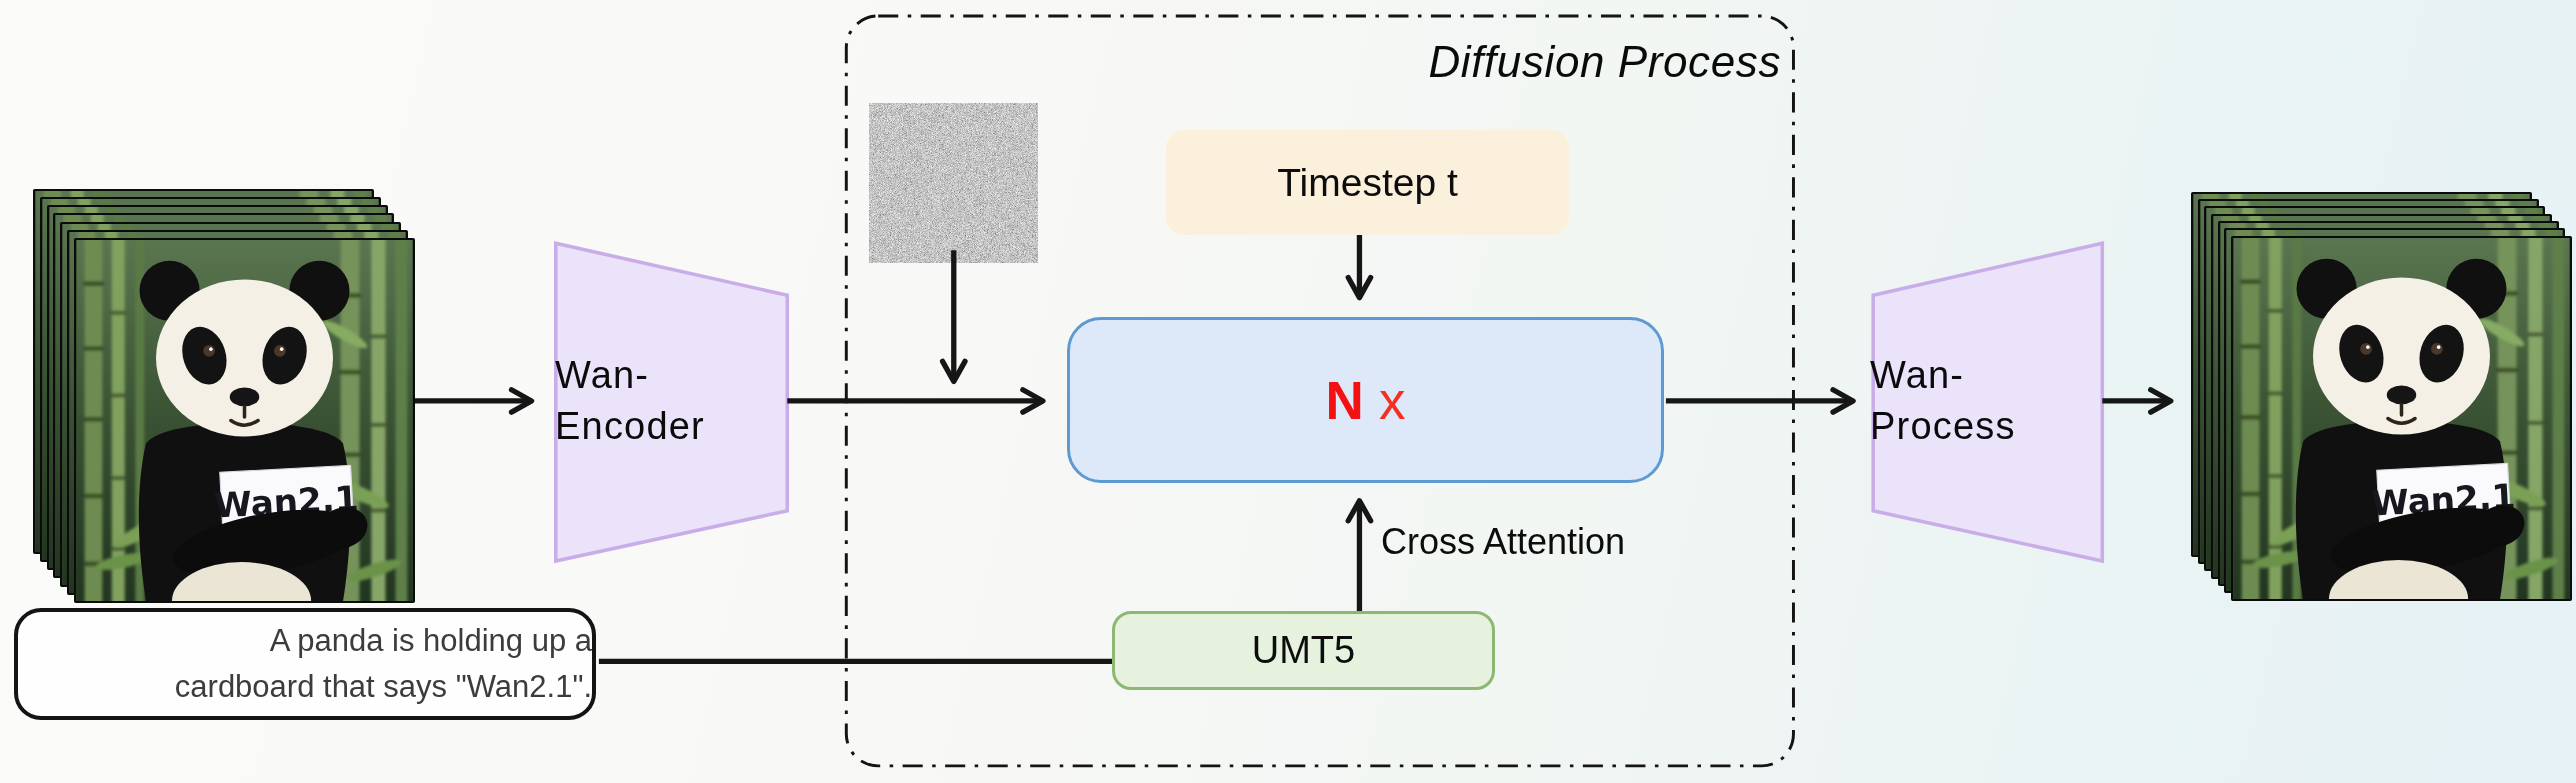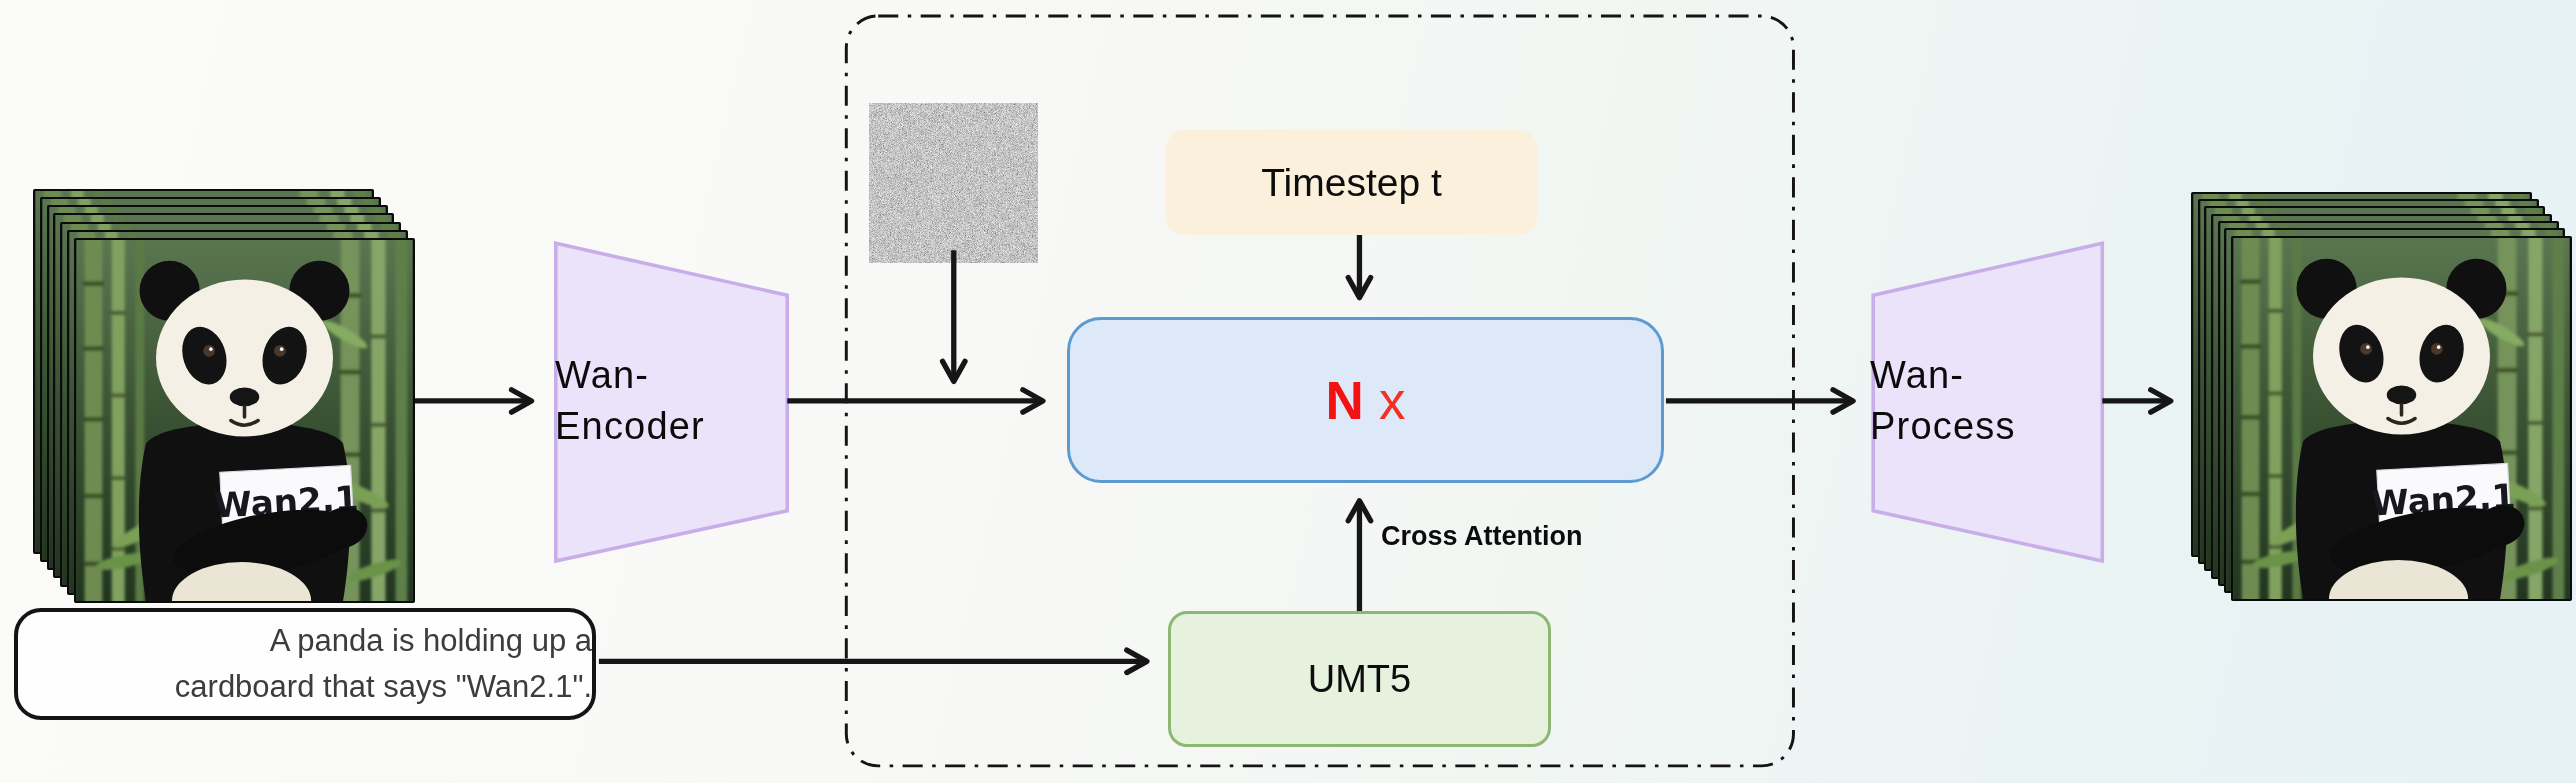--- a/index.html
+++ b/index.html
@@ -6,37 +6,37 @@
   .canvas{
     position:relative;
     width:2576px;height:783px;
     overflow:hidden;
     background:linear-gradient(103deg,#fbfbf9 0%,#f8f8f6 38%,#f1f6f3 62%,#e9f3f4 84%,#e6f2f6 100%);
     font-family:"Liberation Sans","DejaVu Sans",sans-serif;
     color:#0d0d0d;
   }
   svg.overlay{position:absolute;left:0;top:0;width:2576px;height:783px;}
   .box{position:absolute;display:flex;align-items:center;justify-content:center;box-sizing:border-box;}
-  .timestep-box{left:1166px;top:130px;width:371px;height:105px;background:#fbf0dc;border-radius:17.7px;font-size:39px;font-weight:500;}
+  .timestep-box{left:1166px;top:130px;width:403px;height:105px;background:#fbf0dc;border-radius:17.7px;font-size:39px;font-weight:500;}
   .dit-box{left:1067px;top:317px;width:597px;height:166px;background:#dde9f8;border:3.5px solid #5d9ad2;border-radius:34px;font-size:53px;}
   .dit-inner{display:flex;align-items:baseline;gap:15.4px;}
   .dit-n{color:#f31111;font-weight:700;}
   .dit-x{color:#f52f22;font-weight:400;}
   .dit-label{color:#0a0a0a;font-weight:600;}
-  .umt5-box{left:1168px;top:611px;width:383px;height:136px;background:#e6f1de;border:3.5px solid #8cb873;border-radius:19px;font-size:38px;font-weight:500;}
+  .umt5-box{left:1112px;top:611px;width:383px;height:79px;background:#e6f1de;border:3.5px solid #8cb873;border-radius:19px;font-size:38px;font-weight:500;}
   .prompt-box{
     left:14px;top:608px;width:582px;height:112px;
     background:#fefefe;border:4.1px solid #141414;border-radius:27px;
     flex-direction:column;font-size:31px;line-height:1.5;color:#3c3c3c;text-align:center;align-items:flex-end;
   }
   .title{
     position:absolute;left:1358px;top:37px;width:423px;
     text-align:right;font-size:44px;font-style:italic;color:#0a0a0a;letter-spacing:0.6px;
   }
-  .cross-attn{position:absolute;left:1381px;top:521px;font-size:27px;font-weight:700;color:#0c0c0c;}
+  .cross-attn{position:absolute;left:1381px;top:521px;font-size:36px;font-weight:400;color:#0c0c0c;}
   .vae-label{position:absolute;width:236px;font-size:38px;line-height:1.35;letter-spacing:1.2px;color:#0b0b0b;}
   .enc-label{left:555px;top:350px;}
   .dec-label{left:1870px;top:350px;}
   .stack{position:absolute;left:0;top:0;}
   .frame{
     position:absolute;width:337px;height:361px;
     border:2.4px solid #0b0b0b;border-radius:1.8px;
     background:#2b4026;overflow:hidden;
   }
   .frame svg{display:block;}
@@ -220,20 +220,21 @@
           <use href="#panda-scene"></use>
         </svg>
       </div>
     <div class="frame" style="left:2231px;top:236px">
         <svg viewBox="0 0 570 612" width="337" height="361">
           <use href="#panda-scene"></use>
         </svg>
       </div>
   </div>
 
+  <div class="title">Diffusion Process</div>
 
   <div class="box timestep-box">
     <span>Timestep t</span>
   </div>
 
   <div class="box dit-box">
     <span class="dit-inner">
       <span class="dit-n">N</span>
       <span class="dit-x">x</span>
     </span>

